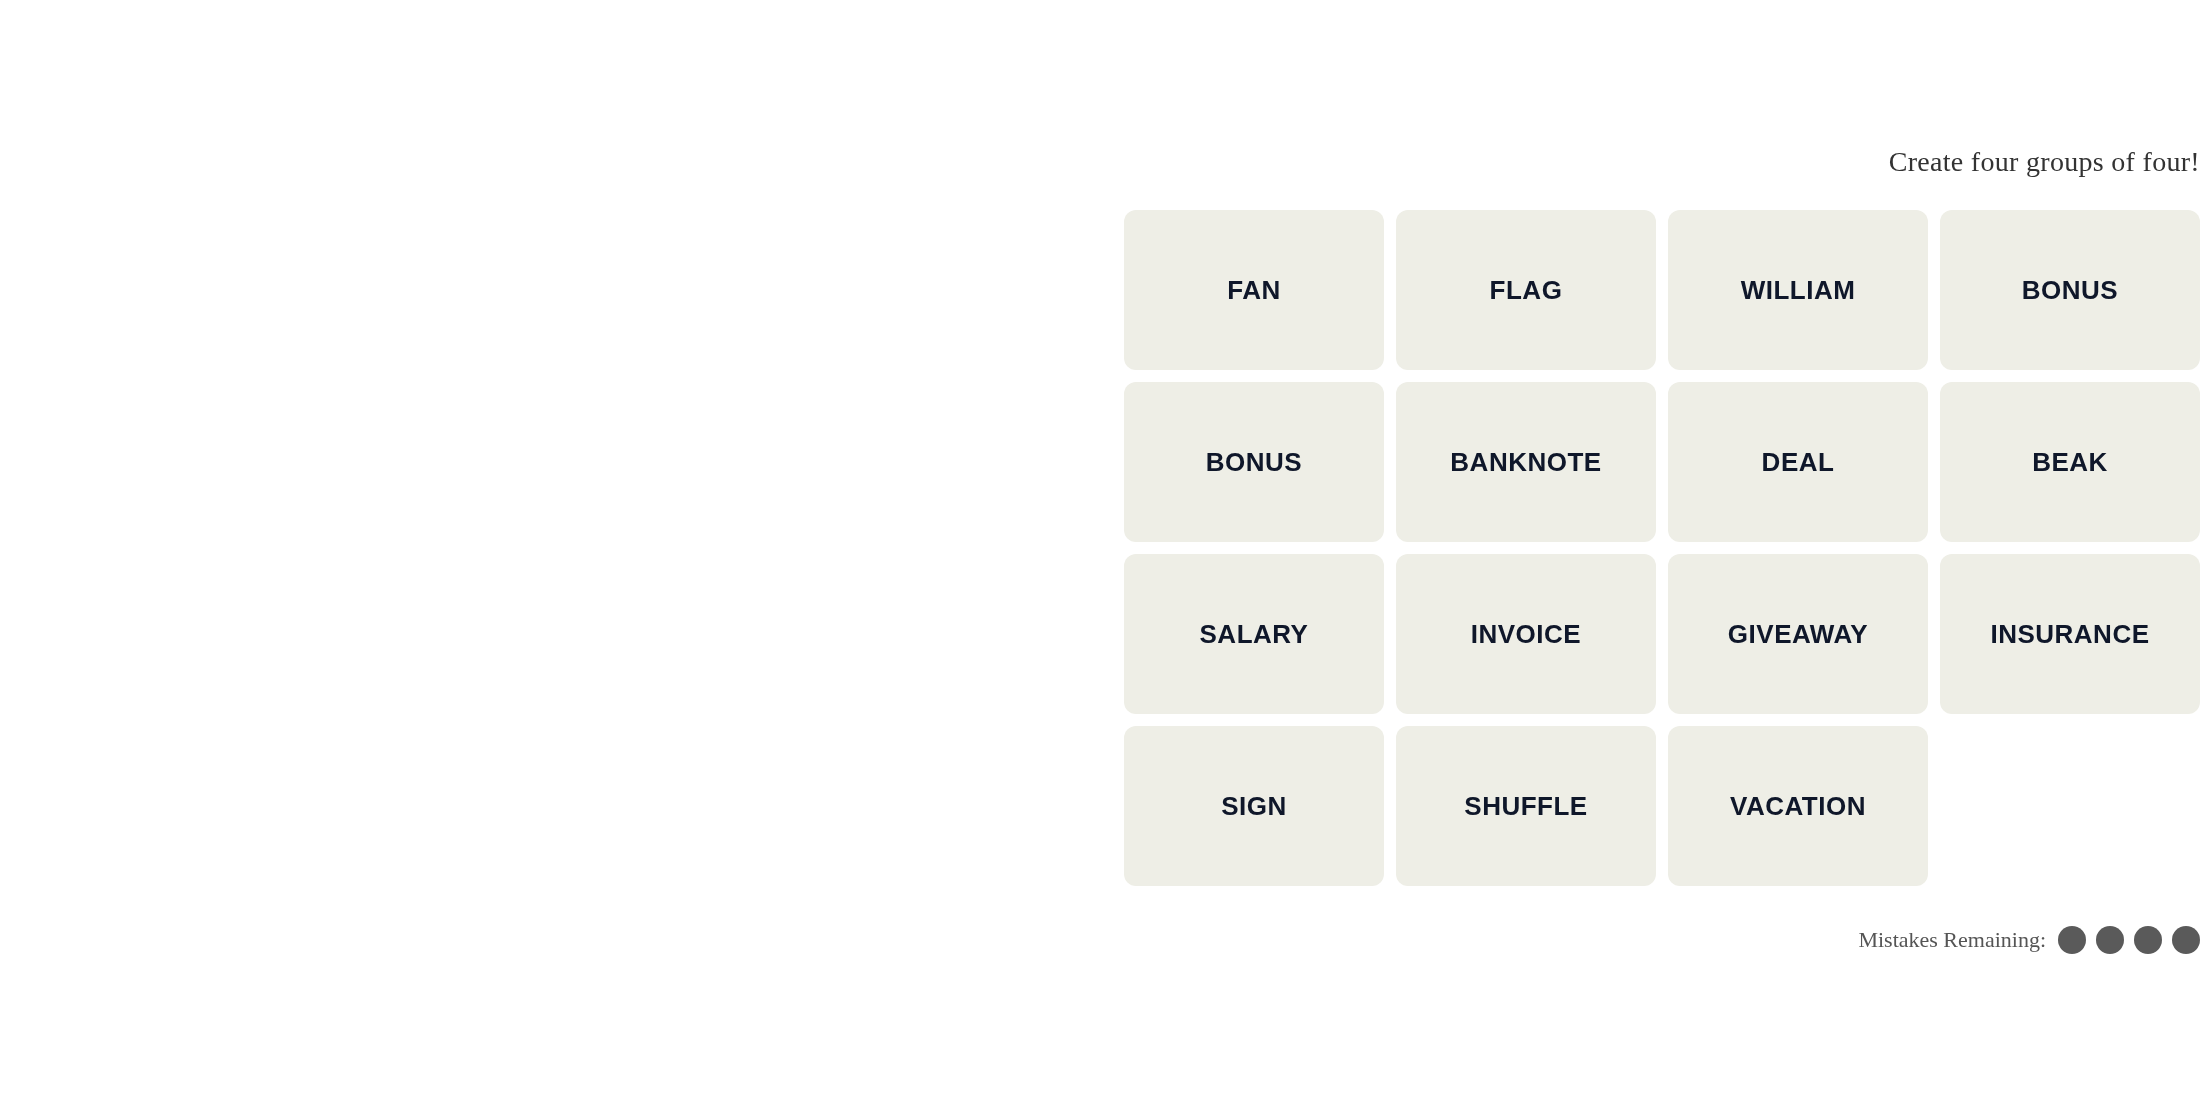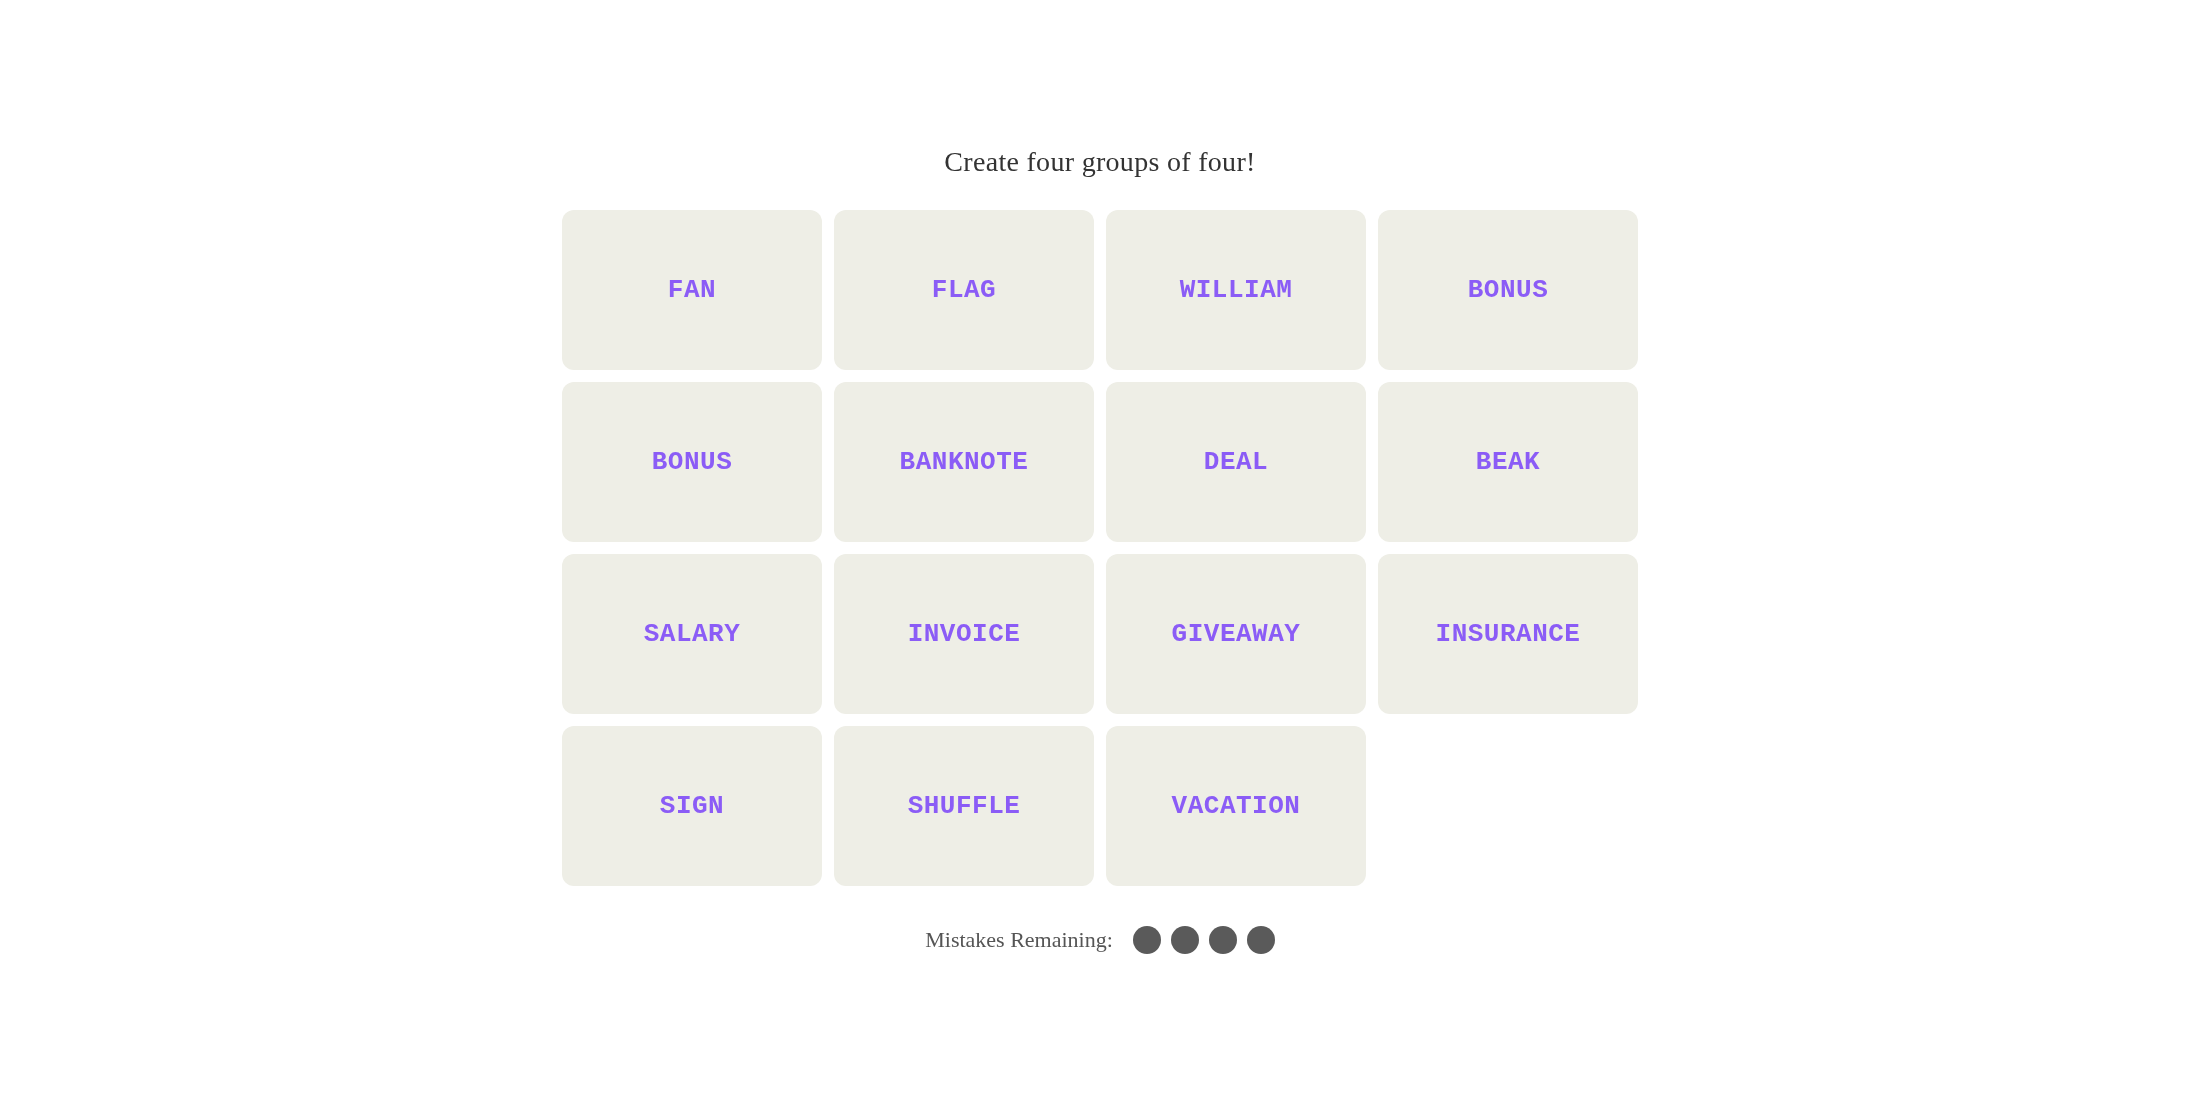--- a/index.html
+++ b/index.html
@@ -17,21 +17,21 @@
       justify-content: center;
       min-height: 100vh;
       width: 2200px;
       height: 1100px;
       overflow: hidden;
     }
 
     .page-container {
       display: flex;
       flex-direction: column;
-      align-items: center;
+      align-items: flex-end;
       gap: 32px;
       width: 100%;
     }
 
     .subtitle {
       font-family: Georgia, 'Times New Roman', serif;
       font-size: 28px;
       color: #333333;
       font-weight: normal;
       letter-spacing: 0.3px;
@@ -49,32 +49,32 @@
       border-radius: 12px;
       display: flex;
       align-items: center;
       justify-content: center;
       cursor: pointer;
       user-select: none;
       transition: background-color 0.1s ease;
     }
 
     .tile-label {
-      font-family: Liberation Mono, monospace;
+      font-family: Liberation Sans, sans-serif;
       font-size: 26px;
       font-weight: 900;
-      color: #8b5cf6;
+      color: #0f172a;
       text-align: center;
       letter-spacing: 0.5px;
     }
 
     .mistakes-container {
       display: flex;
       align-items: center;
-      gap: 20px;
+      gap: 12px;
       margin-top: 8px;
     }
 
     .mistakes-label {
       font-family: Georgia, 'Times New Roman', serif;
       font-size: 22px;
       color: #555555;
     }
 
     .mistakes-dots {

